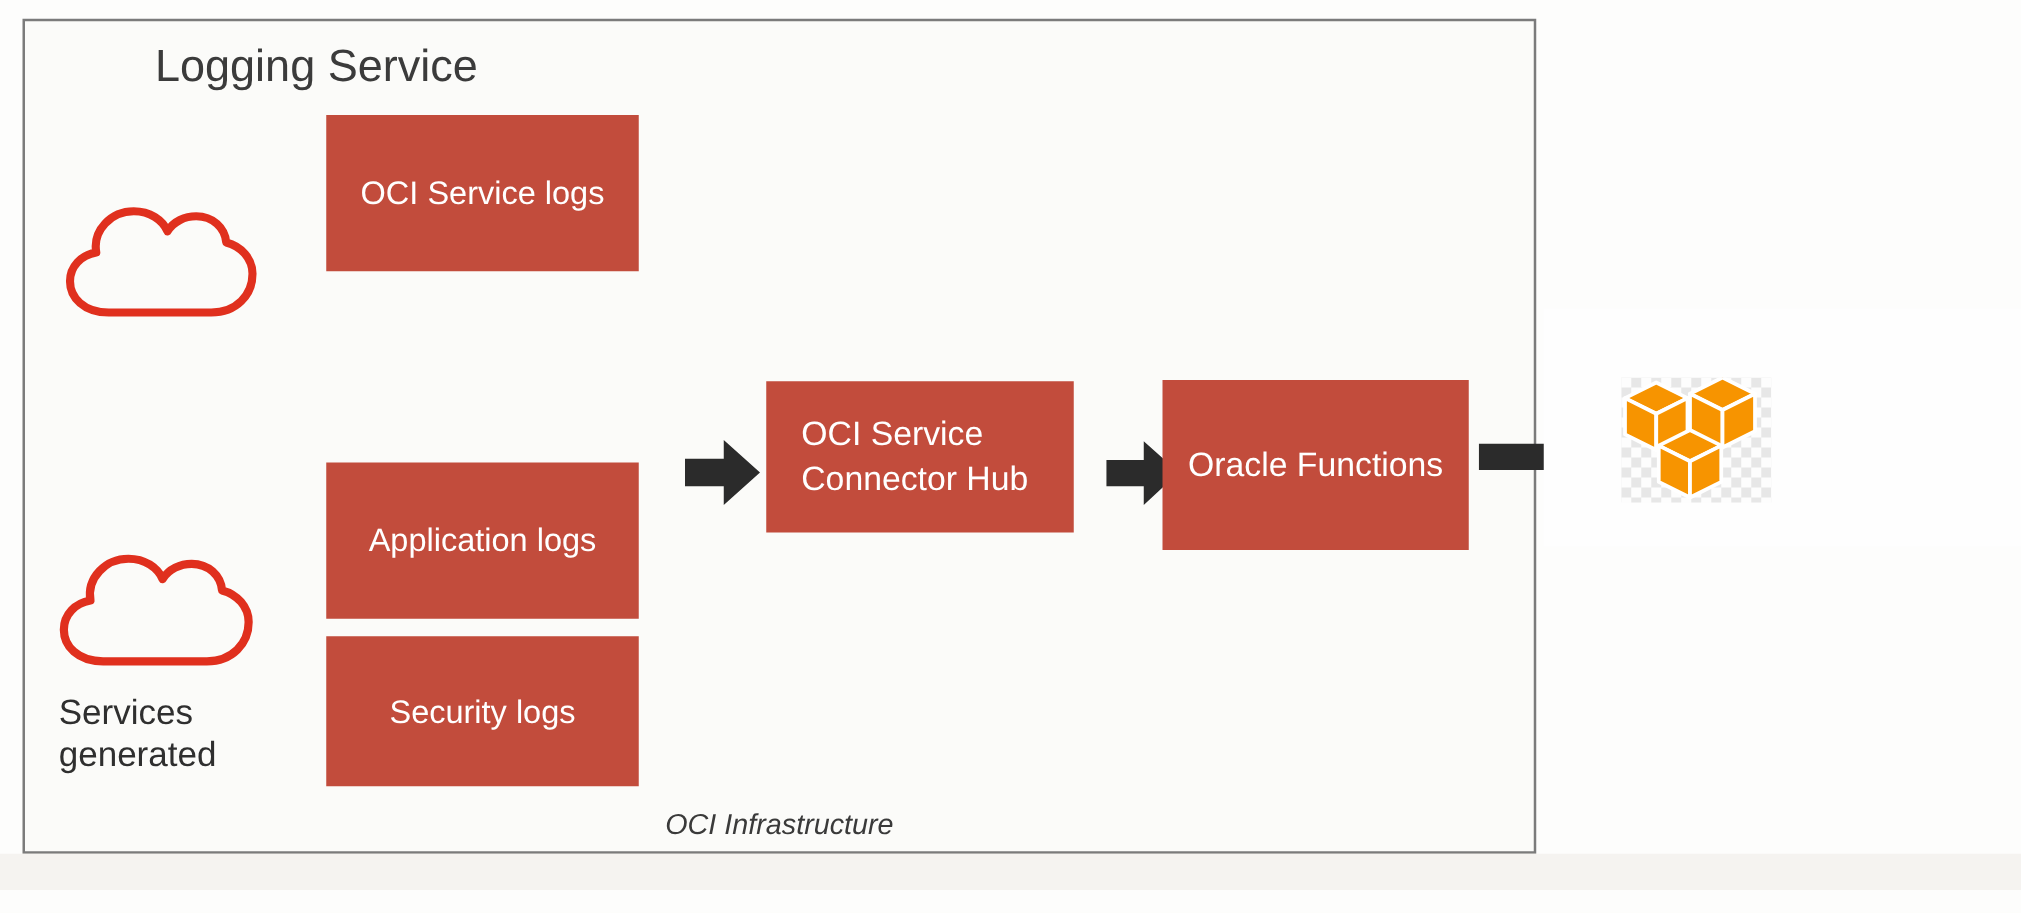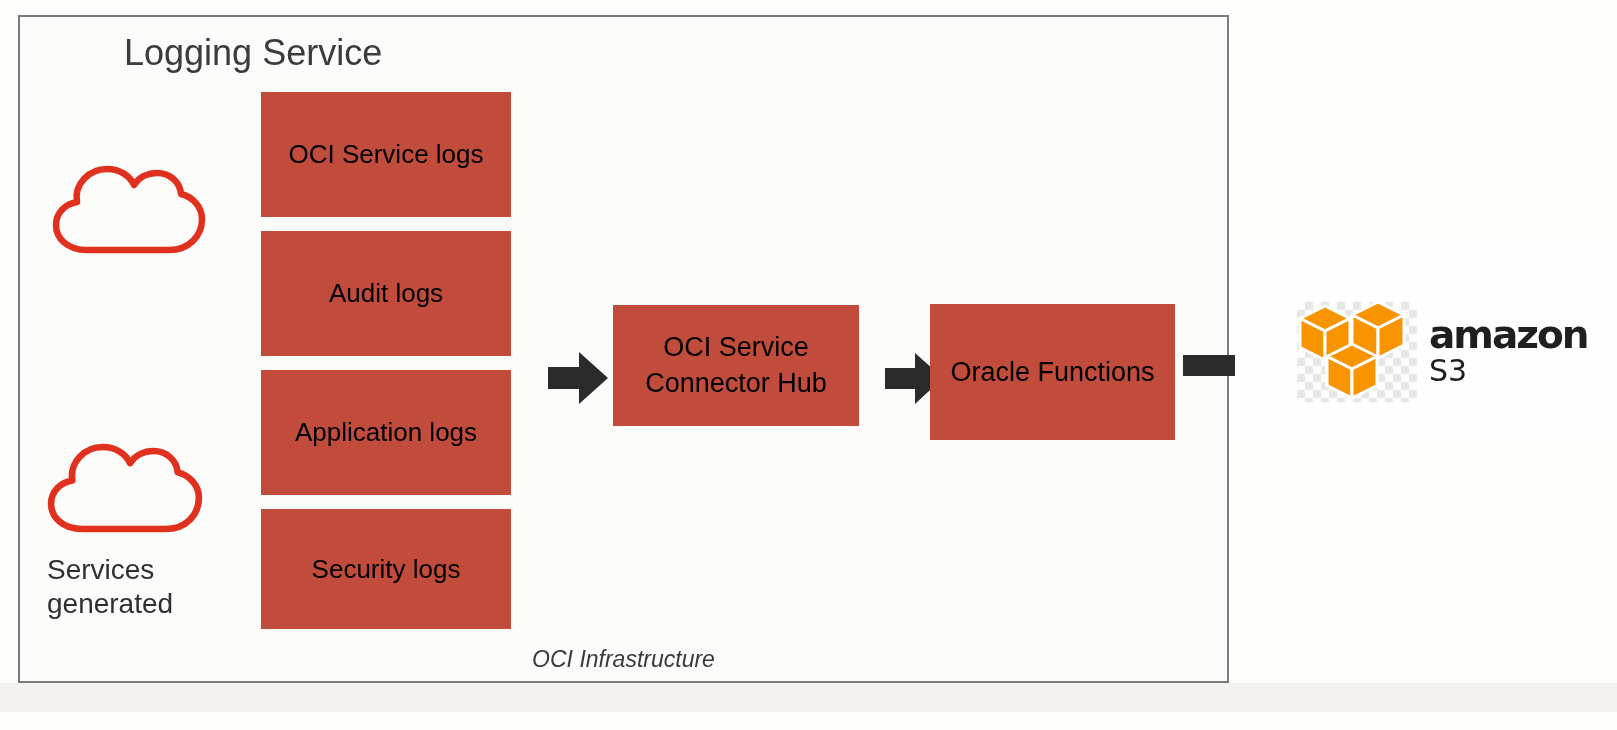--- a/index.html
+++ b/index.html
@@ -48,25 +48,25 @@
     font-size: 28px;
     line-height: 1.22;
   }
   .src-label-1 { left: 24px; top: 252px; width: 210px; }
   .src-label-2 { left: 27px; top: 536px; width: 185px; }
 
   
   .rednode {
     position: absolute;
     background: #c24c3c;
-    color: #000000;
+    color: #ffffff;
     display: flex;
     align-items: center;
     justify-content: center;
-    text-align: center;
+    text-align: left;
     font-size: 26px;
   }
   .logbox { left: 241px; width: 250px; }
   .logbox-0 { top: 75px;  height: 125px; }
   .logbox-1 { top: 214px; height: 125px; }
   .logbox-2 { top: 353px; height: 125px; }
   .logbox-3 { top: 492px; height: 120px; }
   .hub-node  { left: 593px; top: 288px; width: 246px; height: 121px; font-size: 27px; }
   .hub-node .wrap { width: 190px; line-height: 1.3; }
   .func-node { left: 910px; top: 287px; width: 245px; height: 136px; font-size: 27px; }
@@ -141,21 +141,20 @@
     </svg>
 
     <svg class="cloud cloud-2" width="162" height="98" viewBox="0 0 160 95">
       <path d="M38 89 C 18 89 7 77 7 64 C 7 52 16 43 28 41 C 25 23 40 8 58 8
                C 71 8 81 15 85 24 C 90 16 99 12 108 12 C 121 12 131 21 132 33
                C 144 36 153 46 153 58 C 153 75 140 89 120 89 Z" fill="none" stroke="#e0301e" stroke-width="6.5" stroke-linejoin="round"></path>
     </svg>
     <div class="src-label src-label-2">Services generated</div>
 
     <div class="rednode logbox logbox-0">OCI Service logs</div>
-    <div class="rednode logbox logbox-1">Audit logs</div>
     <div class="rednode logbox logbox-2">Application logs</div>
     <div class="rednode logbox logbox-3">Security logs</div>
 
     <svg class="arrow arrow-1" width="60" height="56" viewBox="0 0 60 56">
       <polygon points="0,17 31,17 31,2 60,28 31,54 31,39 0,39"></polygon>
     </svg>
 
     <div class="rednode hub-node">
       <div class="wrap">OCI Service Connector Hub</div>
     </div>
@@ -186,20 +185,16 @@
           <polygon points="27,4 52,16.5 27,29 2,16.5"></polygon>
           <polygon points="2,16.5 27,29 27,58 2,45.5"></polygon>
           <polygon points="52,16.5 27,29 27,58 52,45.5"></polygon>
 
           <polygon points="54,42 79,54.5 54,67 29,54.5"></polygon>
           <polygon points="29,54.5 54,67 54,96 29,83.5"></polygon>
           <polygon points="79,54.5 54,67 54,96 79,83.5"></polygon>
         </g>
       </svg>
     </div>
-    <div class="s3-text">
-      <div class="amazon-wordmark">amazon</div>
-      <div class="s3-label">S3</div>
-    </div>
   </div>
 
   <div class="bottom-strip"></div>
 </div>
 
 </body></html>

